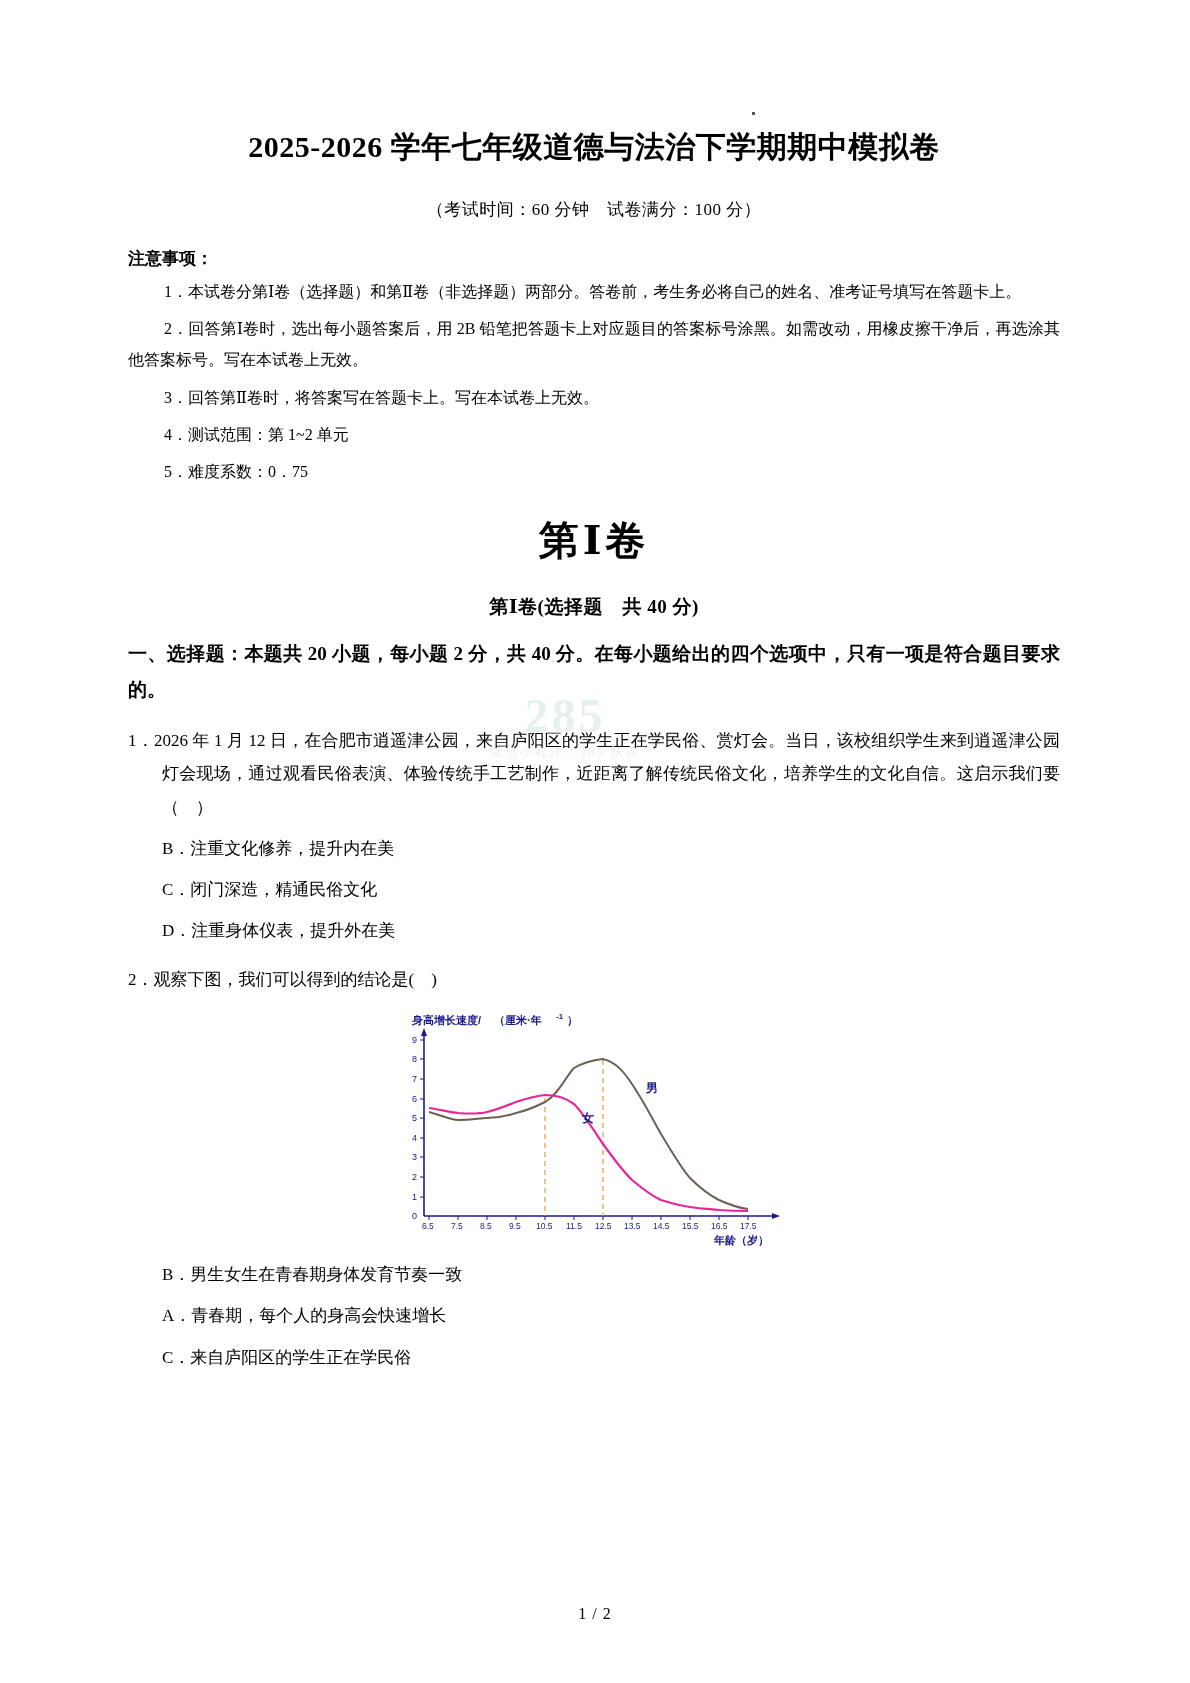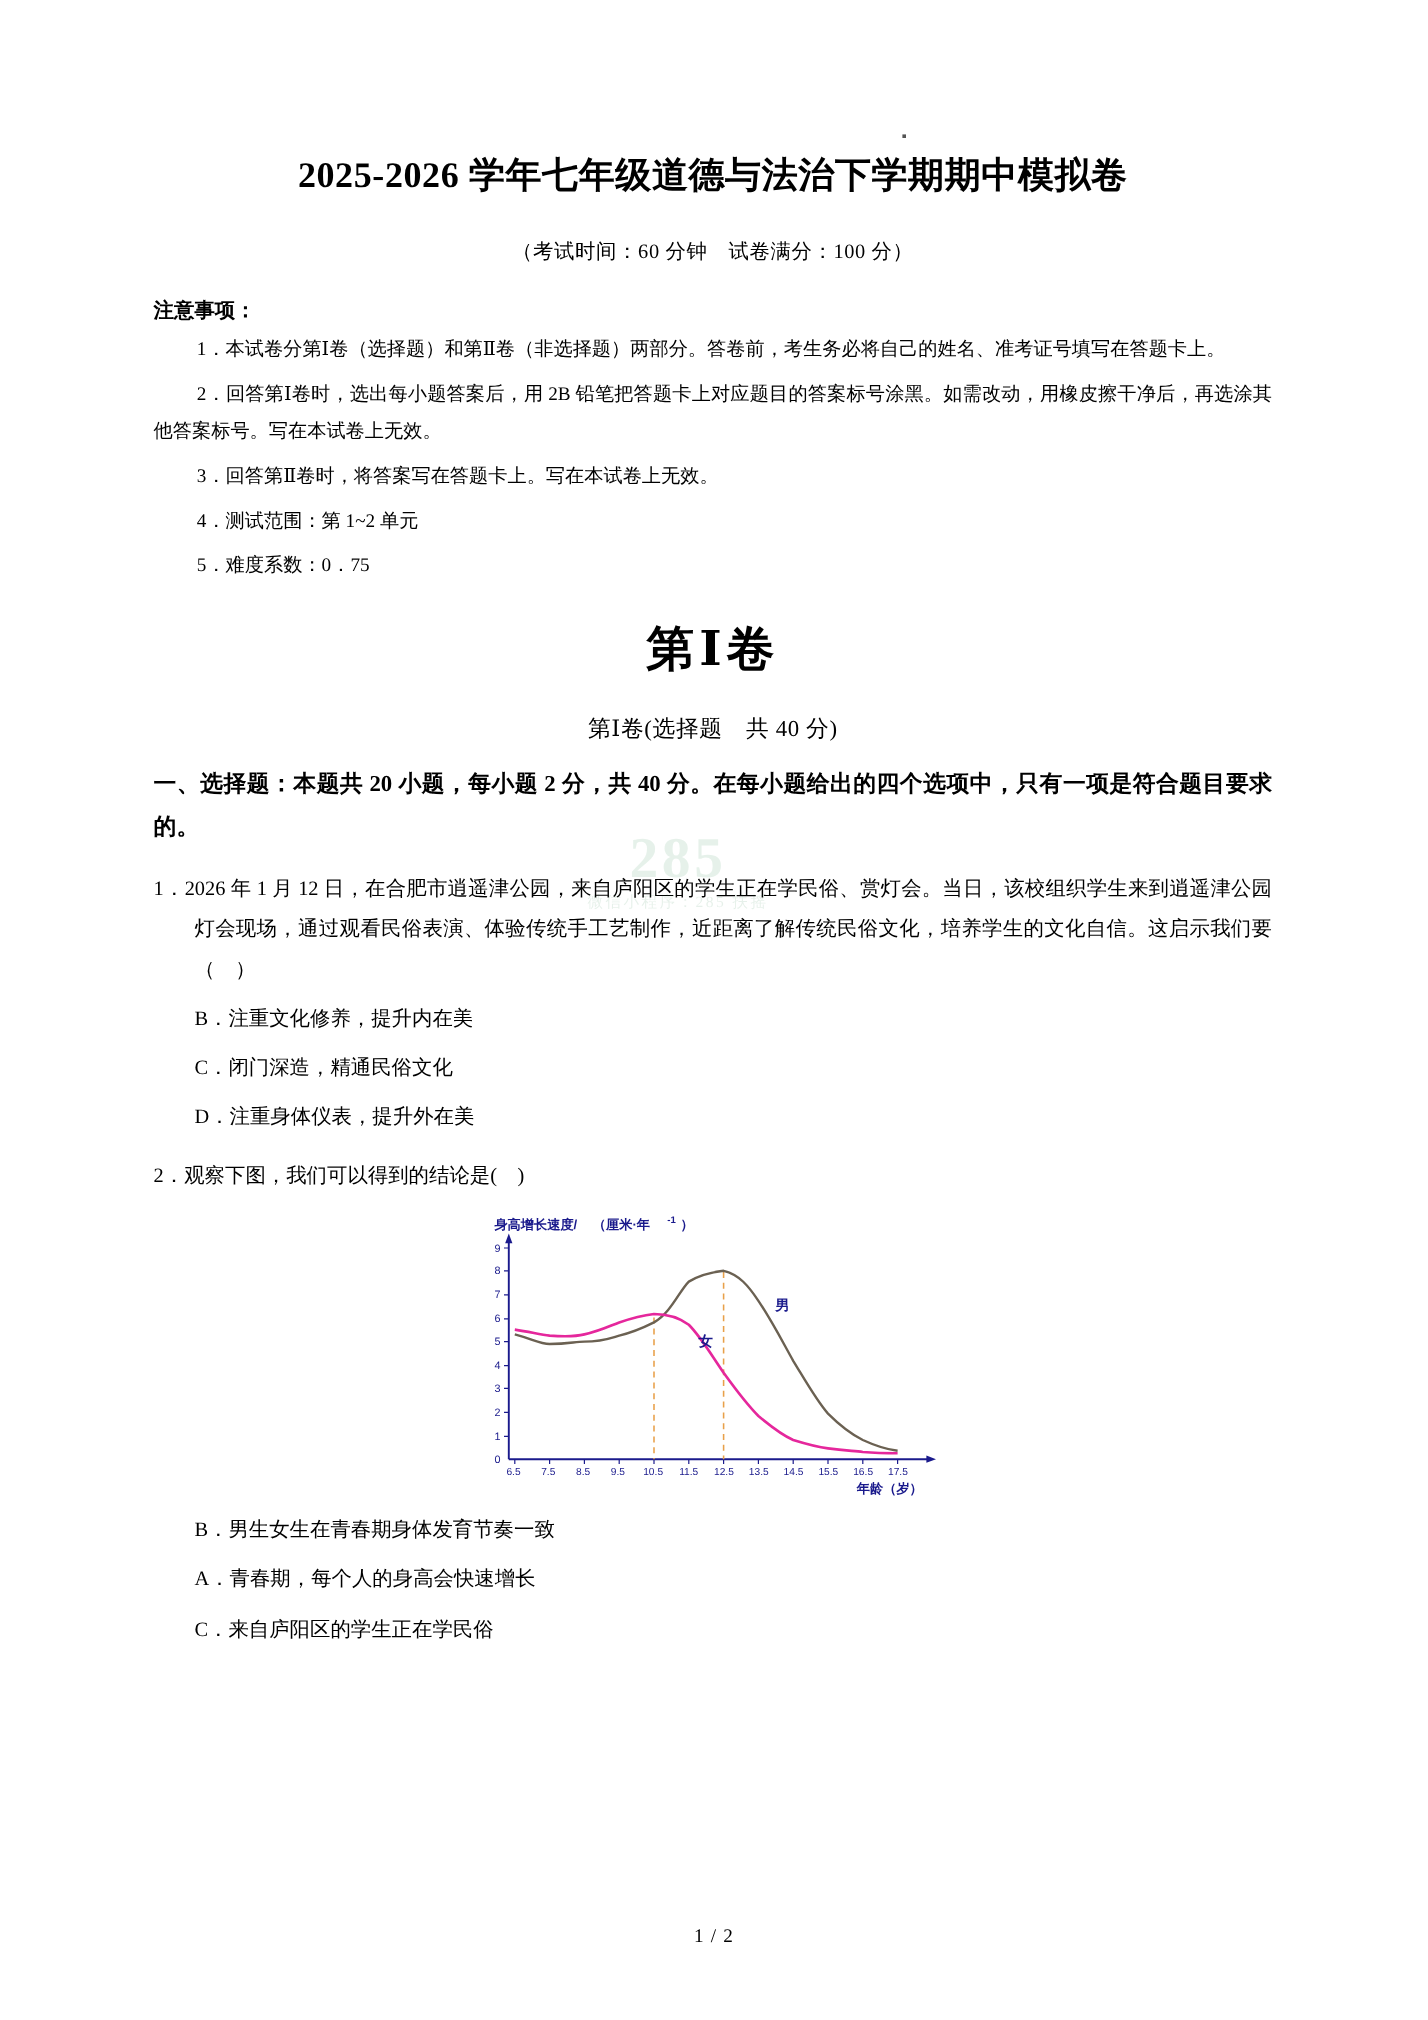--- a/index.html
+++ b/index.html
@@ -54,21 +54,21 @@
   .juan-title {
     text-align: center;
     font-size: 40px;
     font-weight: bold;
     margin-top: 26px;
     letter-spacing: 4px;
   }
   .section-center {
     text-align: center;
     font-size: 19px;
-    font-weight: normal;
+    font-weight: bold;
     margin-top: 26px;
     letter-spacing: 0.5px;
   }
   .section-bold {
     font-size: 19px;
     font-weight: bold;
     line-height: 1.9;
     margin-top: 16px;
     text-align: justify;
   }

